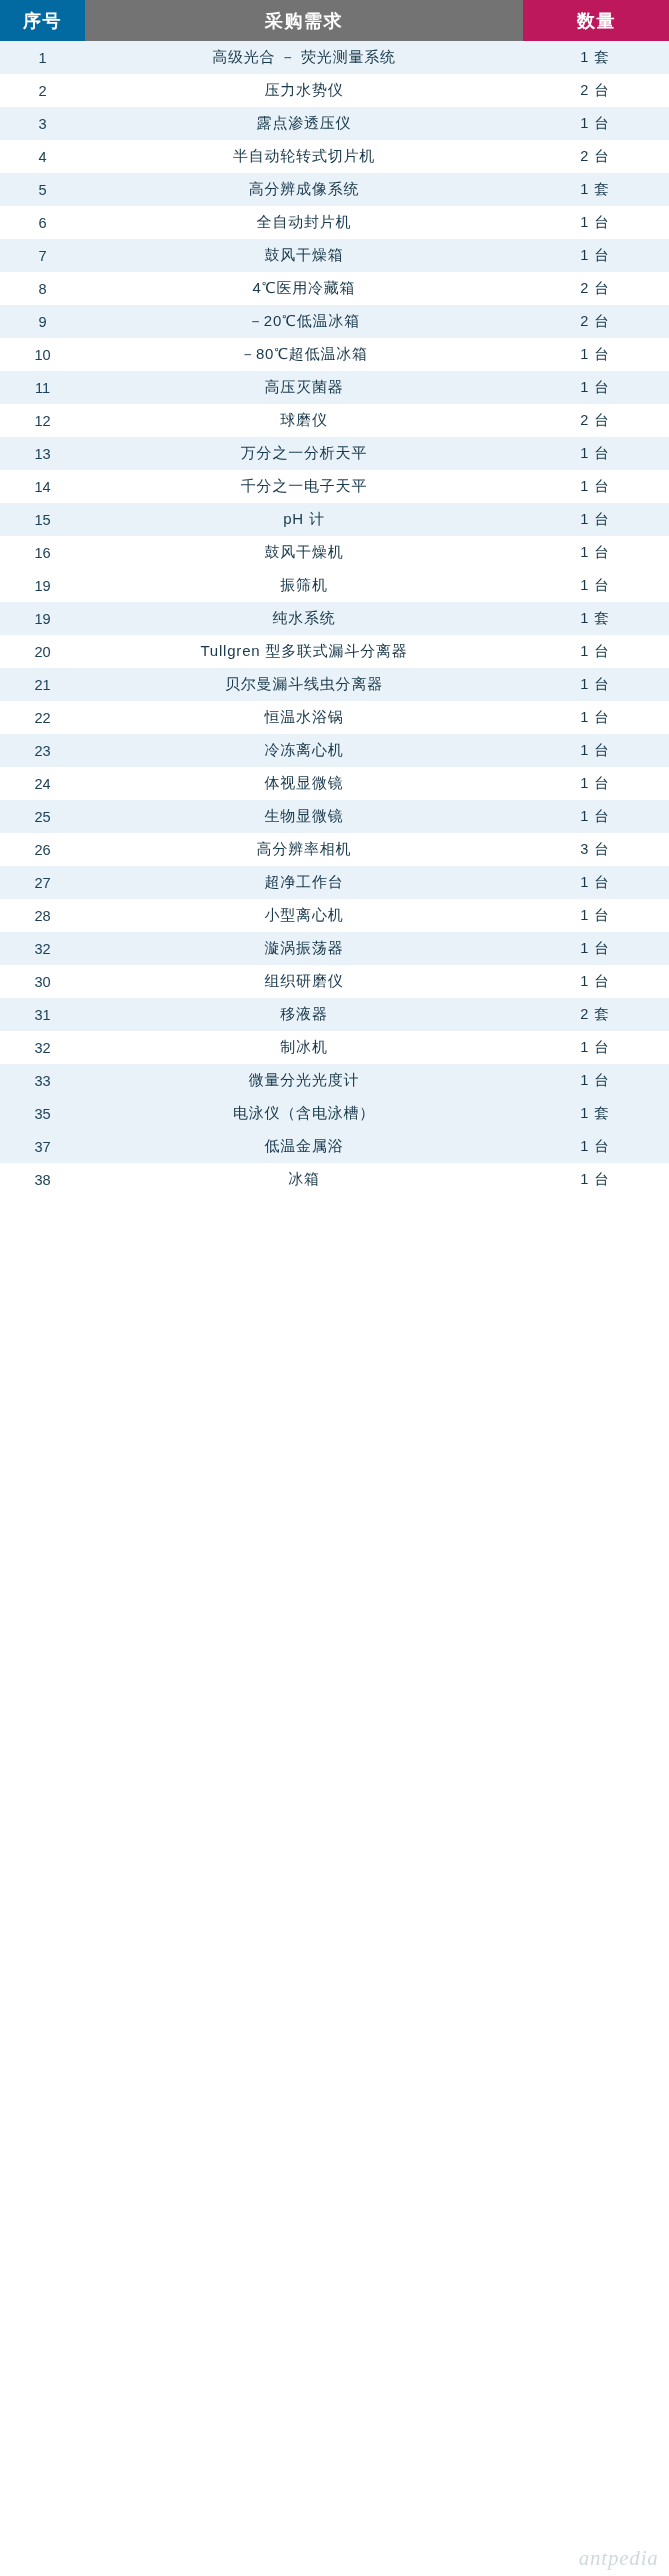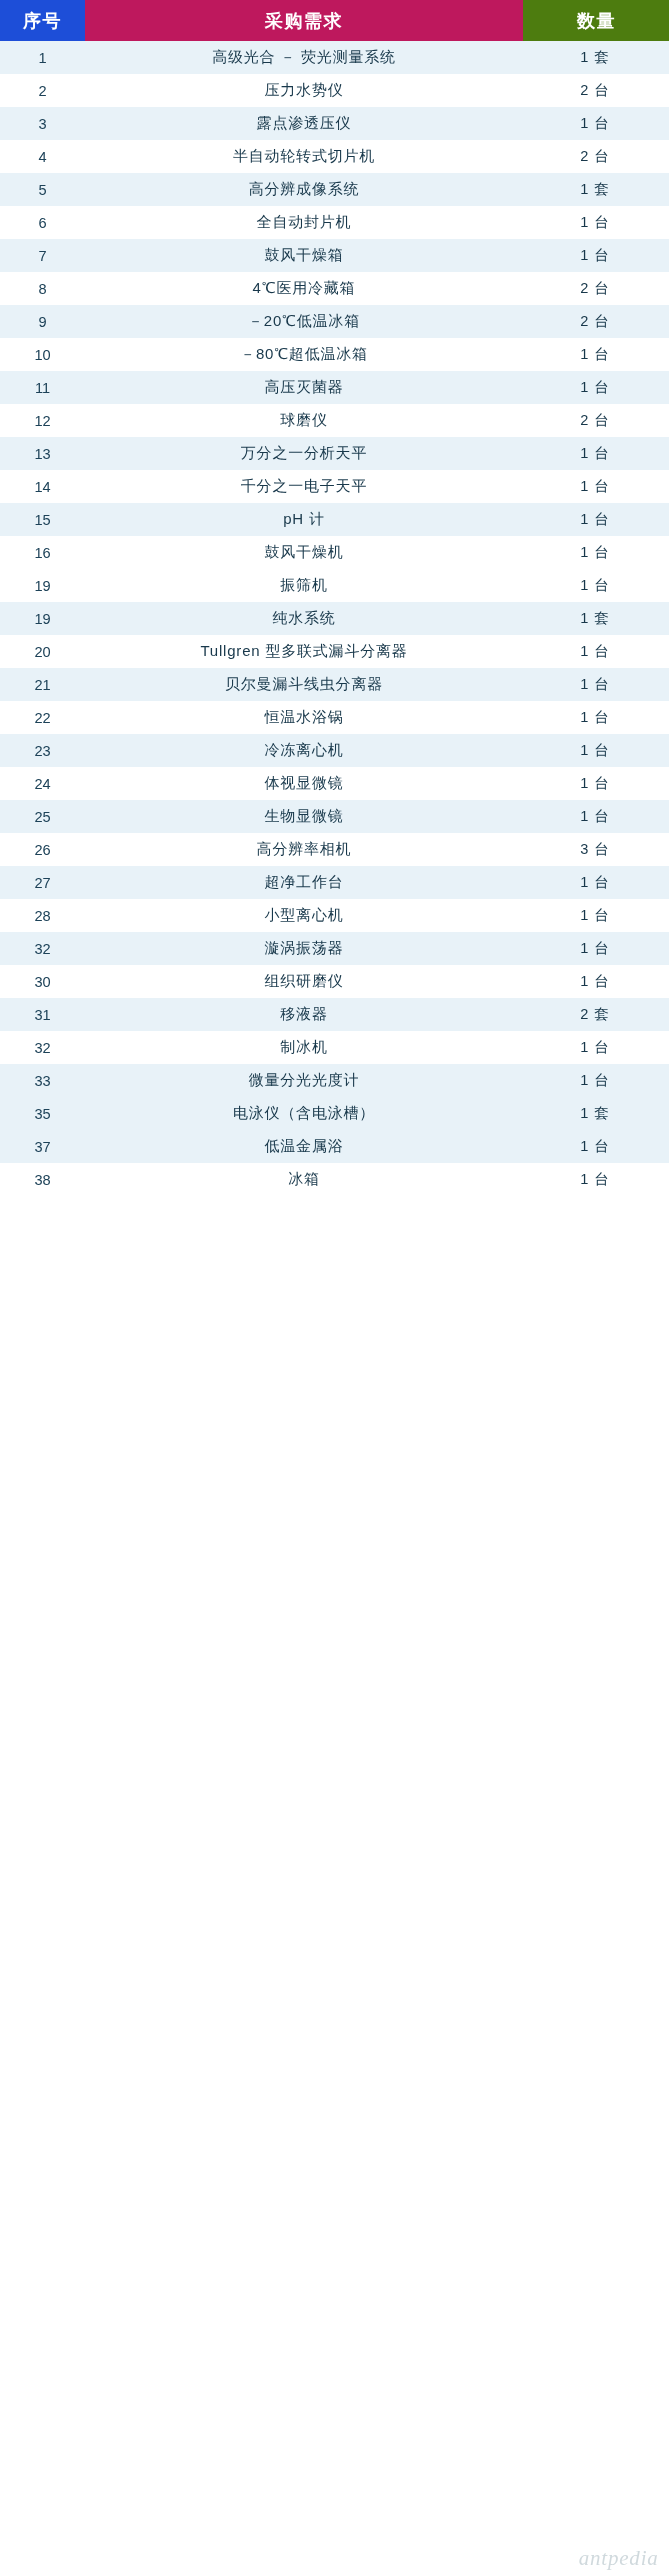--- a/index.html
+++ b/index.html
@@ -32,23 +32,23 @@
     color: #ffffff;
     font-size: 18px;
     font-weight: bold;
     letter-spacing: 1.6px;
     height: 41px;
     padding: 0;
     text-align: center;
     vertical-align: middle;
     border: none;
   }
-  thead th.th-index { background: #1d4ed8; }
-  thead th.th-item  { background: #be185d; text-align: center; }
-  thead th.th-qty   { background: #4d7c0f; }
+  thead th.th-index { background: #0369a1; }
+  thead th.th-item  { background: #737373; text-align: center; }
+  thead th.th-qty   { background: #be185d; }
 
   tbody td {
     height: 33px;
     font-size: 15.5px;
     color: #18384b;
     text-align: center;
     vertical-align: middle;
     padding: 0;
     border: none;
     letter-spacing: 0.8px;

